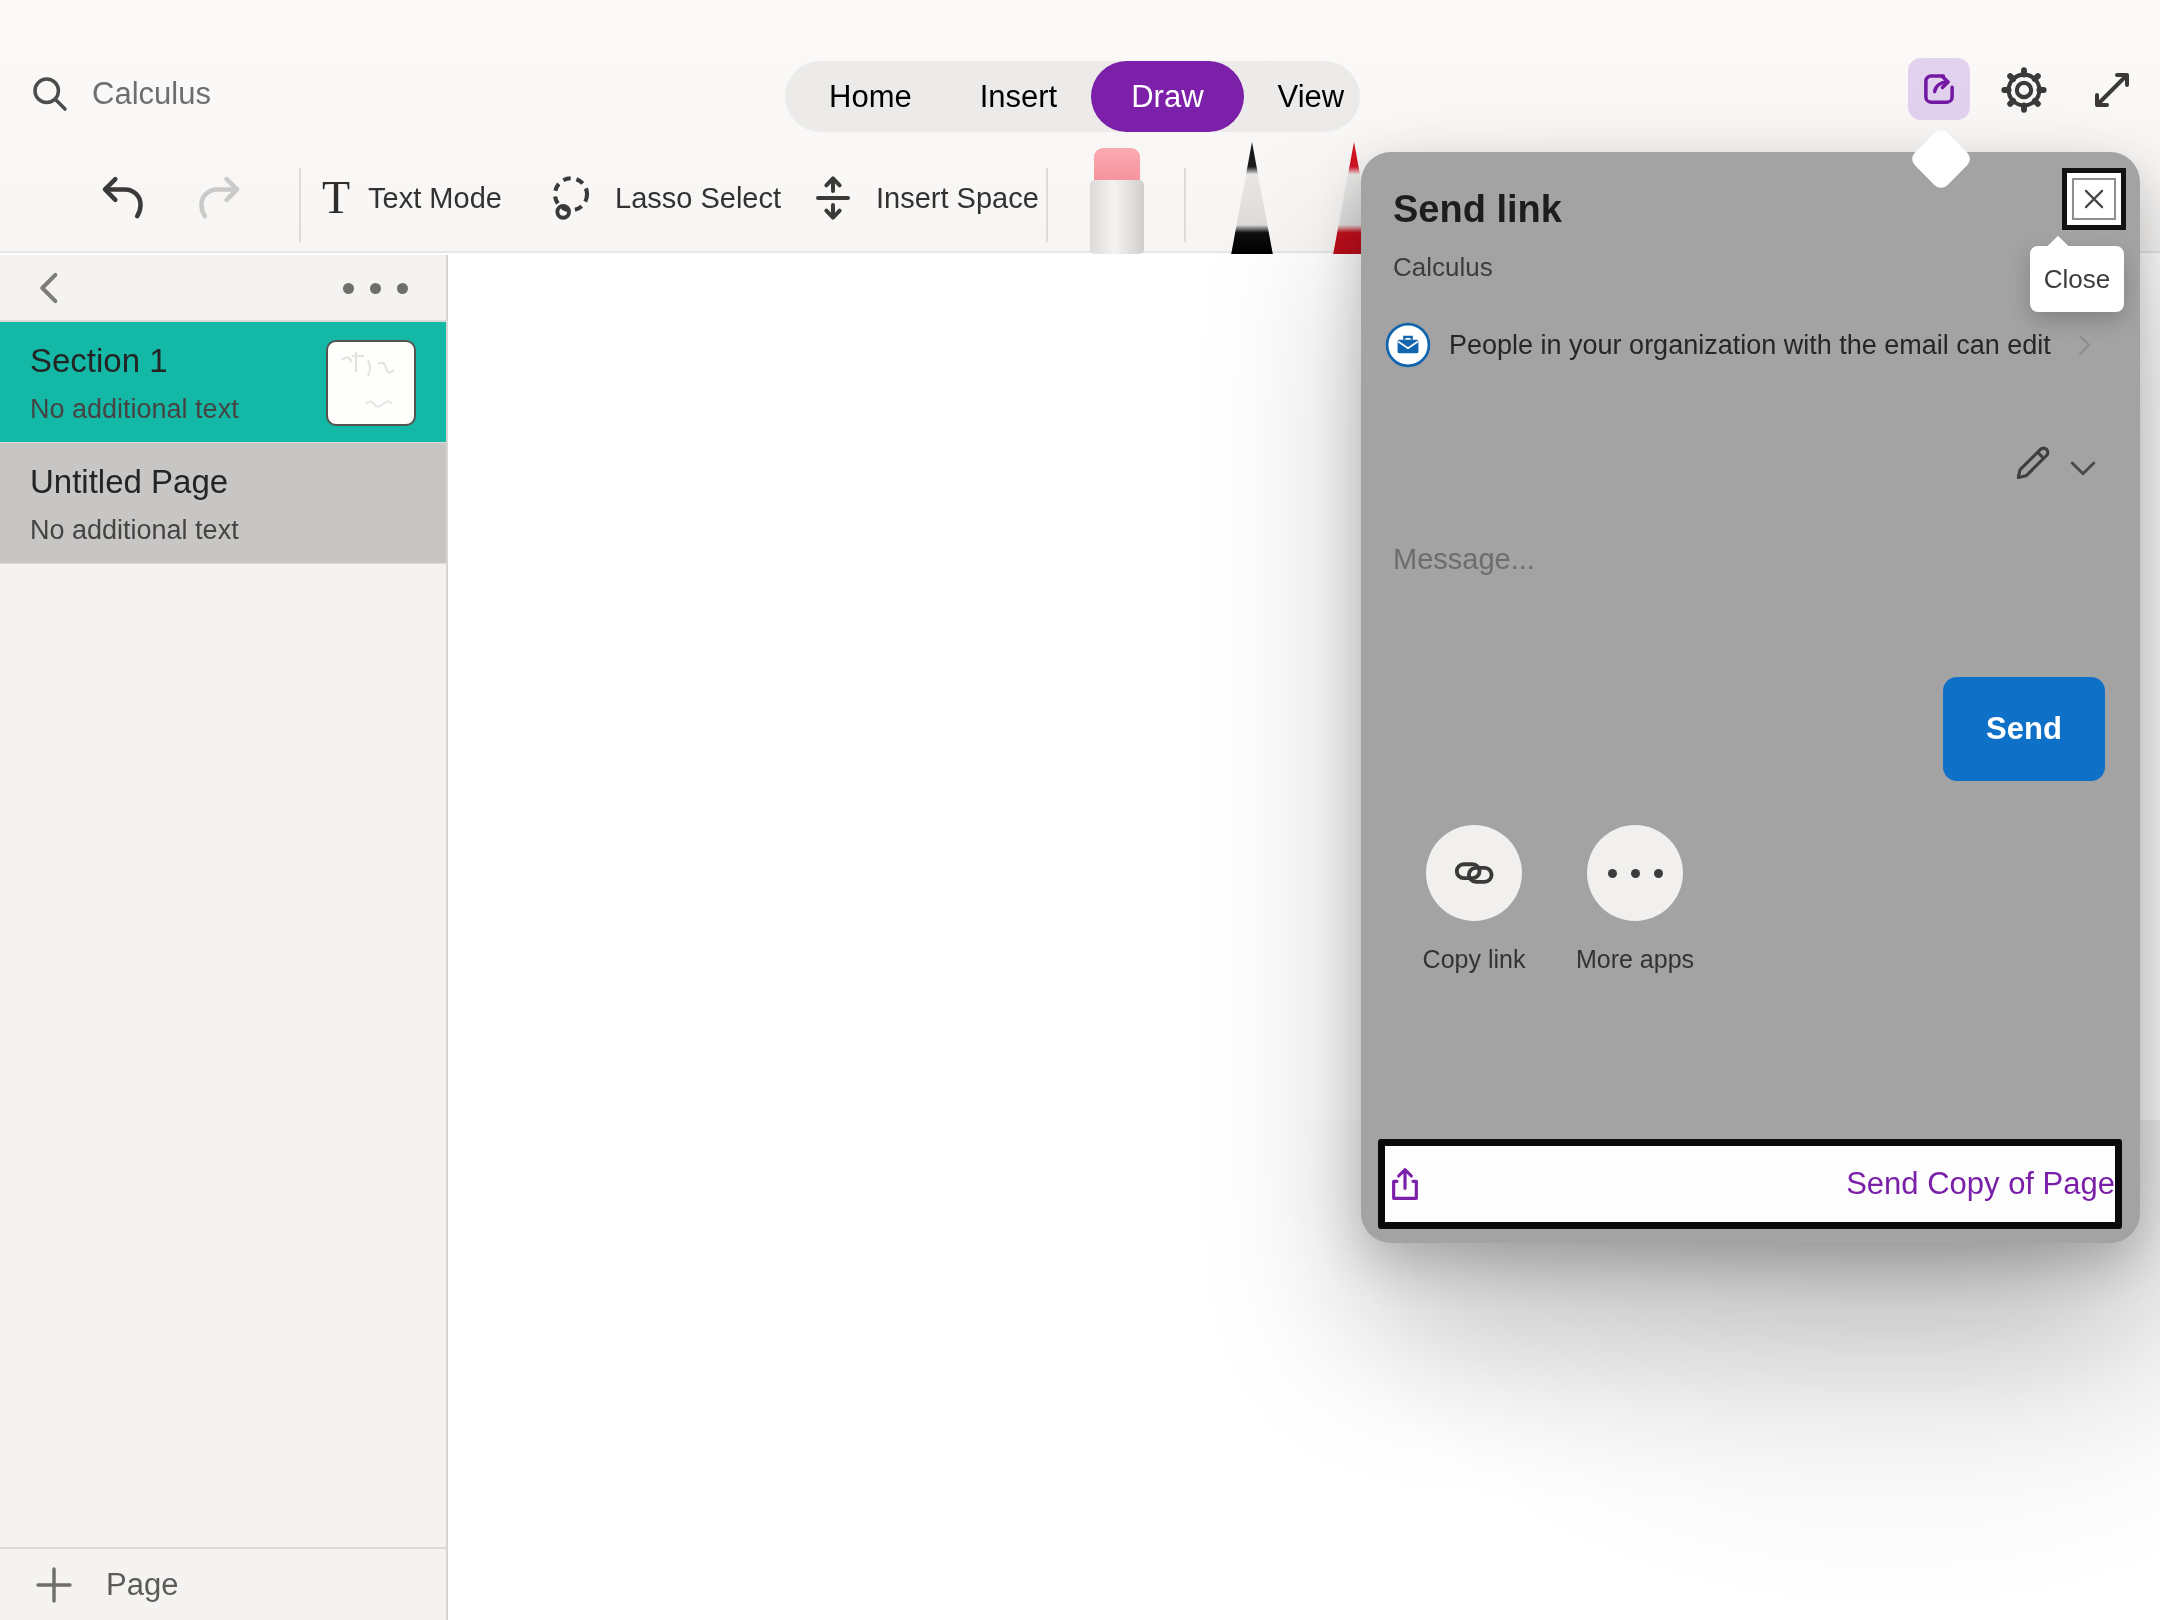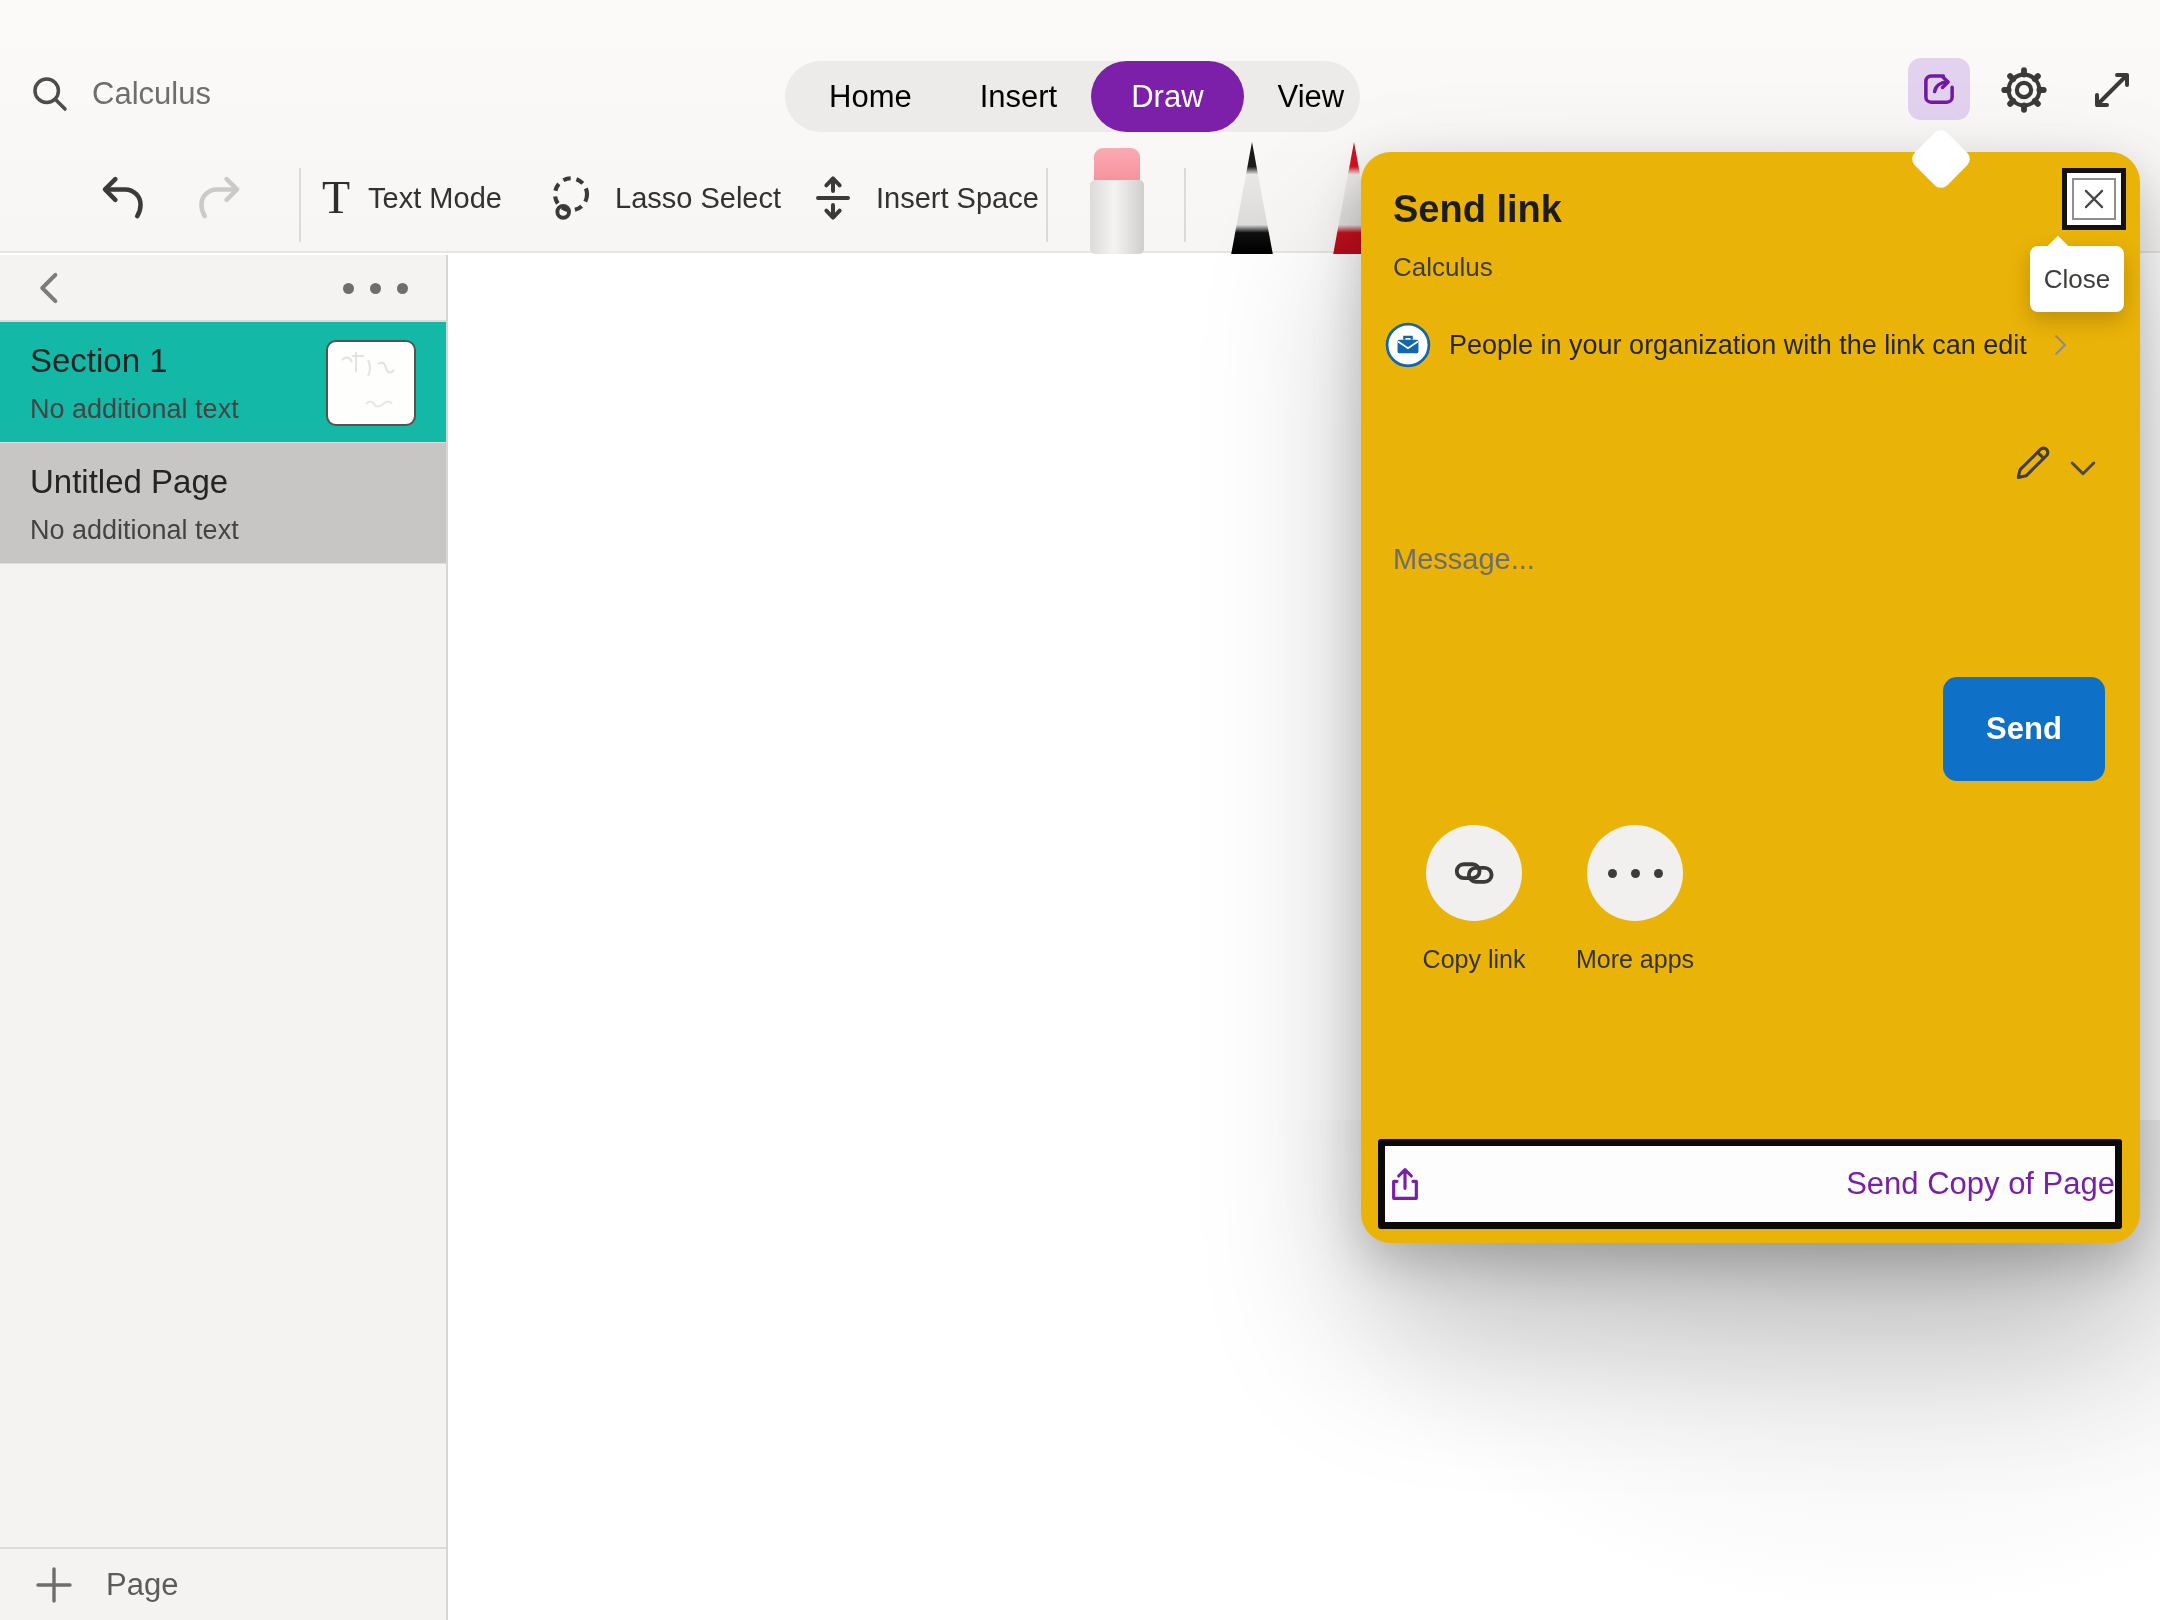--- a/index.html
+++ b/index.html
@@ -61,21 +61,21 @@
   .add-page { position:absolute; left:0; bottom:0; width:100%; height:73px;
               border-top:2px solid #dcdbda; display:flex; align-items:center; gap:28px; padding-left:30px; }
   .add-page span { font-size:31px; color:#5c5b5a; }
 
   .canvas { position:absolute; left:450px; top:257px; width:1710px; height:1363px; background:#fff; }
   .corner-shade { position:absolute; right:0; bottom:0; width:900px; height:500px;
                   background:radial-gradient(ellipse at 70% 0%, rgba(0,0,0,0.10), rgba(0,0,0,0) 70%); }
 
   
   .dialog { position:absolute; left:1361px; top:152px; width:779px; height:1091px;
-            background:#eab308; border-radius:30px; z-index:50;
+            background:#a3a3a3; border-radius:30px; z-index:50;
             box-shadow:0 18px 50px rgba(0,0,0,.20), 0 90px 160px rgba(0,0,0,.22); }
   .dialog .tail { position:absolute; left:557px; top:-16px; width:46px; height:46px;
                   background:#fff; transform:rotate(45deg); border-radius:9px; }
   .dlg-title { position:absolute; left:32px; top:36px; font-size:38px; font-weight:700; color:#1d1d1d; }
   .dlg-sub { position:absolute; left:32px; top:100px; font-size:26px; color:#3d3c3b; }
 
   .close-btn { position:absolute; right:14px; top:16px; width:64px; height:62px;
                border:5px solid #121212; background:#fff; padding:5px; }
   .close-inner { width:100%; height:100%; border:2px solid #8f8e8d; display:flex;
                  align-items:center; justify-content:center; }
@@ -290,21 +290,21 @@
 
     <div class="perm-row">
       <span>
         <svg width="46" height="46" viewBox="0 0 44 44">
           <circle cx="22" cy="22" r="20" fill="#ffffff" stroke="#1266ad" stroke-width="2.6"></circle>
           <rect x="12" y="17" width="20" height="13" rx="1.8" fill="#1266ad"></rect>
           <path d="M18.5 17 v-2.8 h7 V17" fill="none" stroke="#1266ad" stroke-width="2.2"></path>
           <path d="M12.5 18.6 L22 25 l9.5 -6.4" stroke="#ffffff" stroke-width="1.6" fill="none"></path>
         </svg>
       </span>
-      <span class="perm-text">People in your organization with the link can edit</span>
+      <span class="perm-text">People in your organization with the email can edit</span>
       <span>
         <svg width="30" height="30" viewBox="0 0 24 24" fill="none" stroke="#8f8e8d" stroke-width="1.9" stroke-linecap="round" stroke-linejoin="round">
           <path d="M9 5 l7 7 -7 7"></path>
         </svg>
       </span>
     </div>
 
     <span class="pencil-ic">
       <svg width="46" height="46" viewBox="0 0 24 24" fill="none" stroke="#3f3e3d" stroke-width="1.6" stroke-linejoin="round">
         <path d="M4.9 19.1 l.9 -3.6 L16.4 4.9 a2.25 2.25 0 0 1 3.2 3.2 L8.9 18.7 l-4 .9 z"></path>

